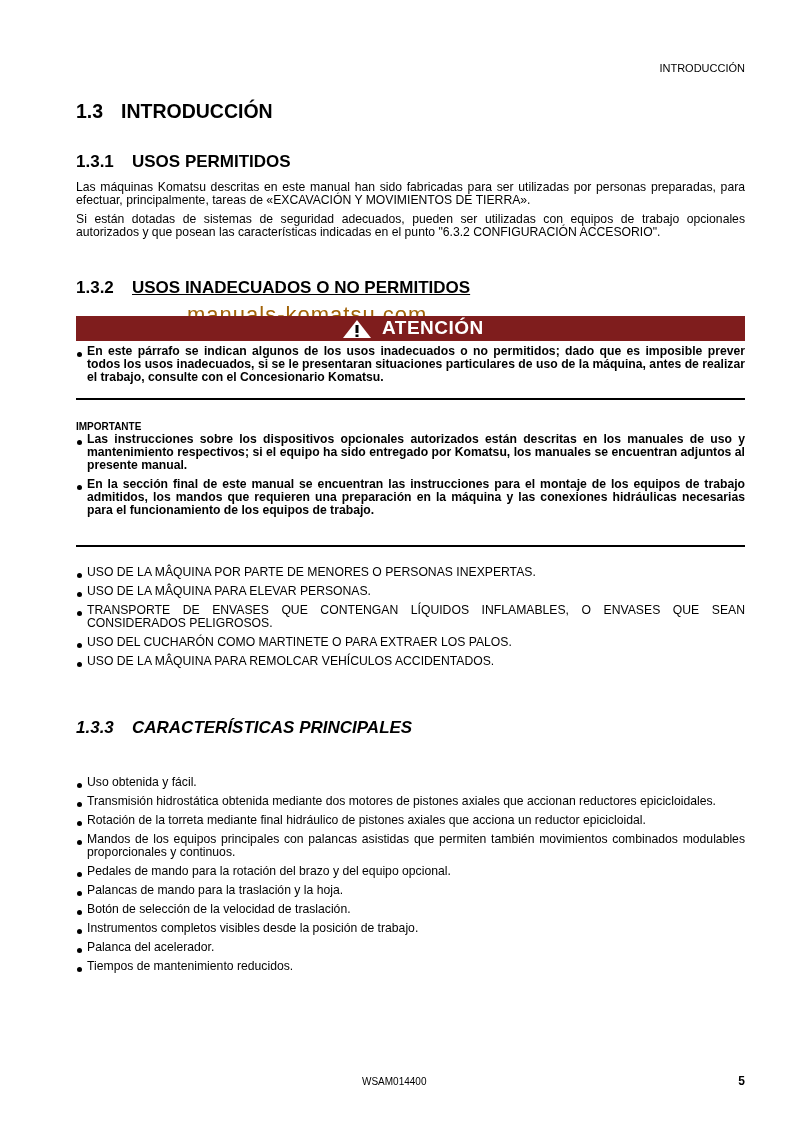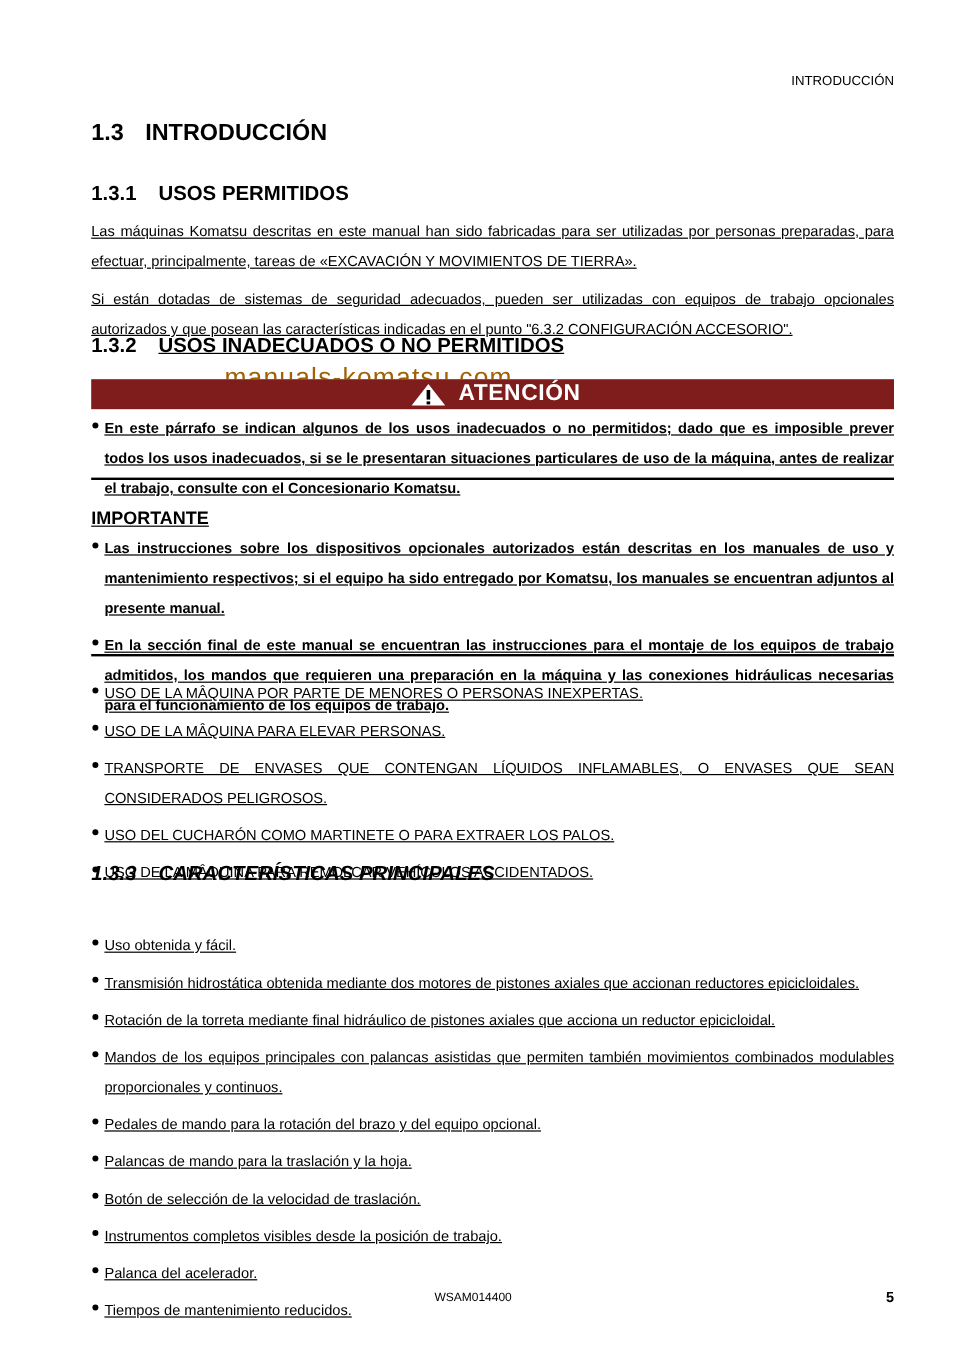--- a/index.html
+++ b/index.html
@@ -2,21 +2,21 @@
 <html><head>
   <meta charset="utf-8">
   <style>
     html, body { margin: 0; padding: 0; background: #ffffff; }
     body { width: 794px; height: 1123px; position: relative; overflow: hidden; color: #000; font-family: "Liberation Sans", sans-serif; }
     .running-head { position: absolute; right: 49px; top: 62px; font-size: 11px; letter-spacing: 0; }
     h1 { position: absolute; left: 76px; top: 100px; margin: 0; font-size: 19.5px; font-weight: bold; }
     h1 .num { display: inline-block; width: 45px; }
     h2 { margin: 0; font-size: 17px; font-weight: bold; position: absolute; left: 76px; }
     h2 .num { display: inline-block; width: 56px; }
-    p, .bullet { font-size: 12.2px; line-height: 25px; margin: 0; text-align: justify; text-decoration: underline; }
+    p, .bullet { font-size: 12.2px; line-height: 13px; margin: 0; text-align: justify; }
     .block { position: absolute; left: 76px; width: 669px; }
     .bullet { position: relative; padding-left: 11px; }
     .bullet::before { content: ""; position: absolute; left: 1px; top: 7px; width: 5px; height: 5px; border-radius: 50%; background: #000; }
     .bold { font-weight: bold; }
     .warn-bar { position: absolute; left: 76px; top: 316px; width: 669px; height: 25px; background: #7f1d1d; color: #fff; }
     .warn-bar .label { position: absolute; left: 306px; top: 1px; font-size: 19px; font-weight: bold; color: #fff; letter-spacing: 0.5px; }
     .warn-bar .icon { position: absolute; left: 265px; top: 3px; width: 32px; height: 20px; }
     .watermark { position: absolute; left: 187px; top: 302px; font-size: 22px; color: #a16207; letter-spacing: 1px; height: 14px; overflow: hidden; line-height: 26px; }
     .rule { position: absolute; left: 76px; width: 669px; height: 2px; background: #000; }
     .footer-code { position: absolute; left: 362px; top: 1076px; font-size: 10px; }
@@ -55,21 +55,21 @@
   </svg>
   <span class="label">ATENCIÓN</span>
 </div>
 
 <div class="block" style="top:345px;">
   <div class="bullet bold">En este párrafo se indican algunos de los usos inadecuados o no permitidos; dado que es imposible prever todos los usos inadecuados, si se le presentaran situaciones particulares de uso de la máquina, antes de realizar el trabajo, consulte con el Concesionario Komatsu.</div>
 </div>
 <div class="rule" style="top:398px;"></div>
 
 <div class="block" style="top:420px;">
-  <p class="bold" style="font-size:15px;">IMPORTANTE</p>
+  <p class="bold" style="font-size:10px;">IMPORTANTE</p>
   <div class="bullet bold">Las instrucciones sobre los dispositivos opcionales autorizados están descritas en los manuales de uso y mantenimiento respectivos; si el equipo ha sido entregado por Komatsu, los manuales se encuentran adjuntos al presente manual.</div>
   <div class="gap"></div>
   <div class="bullet bold">En la sección final de este manual se encuentran las instrucciones para el montaje de los equipos de trabajo admitidos, los mandos que requieren una preparación en la máquina y las conexiones hidráulicas necesarias para el funcionamiento de los equipos de trabajo.</div>
 </div>
 <div class="rule" style="top:545px;"></div>
 
 <div class="block" style="top:560px;">
   <div class="gap"></div>
   <div class="bullet">USO DE LA MÂQUINA POR PARTE DE MENORES O PERSONAS INEXPERTAS.</div>
   <div class="gap"></div>

